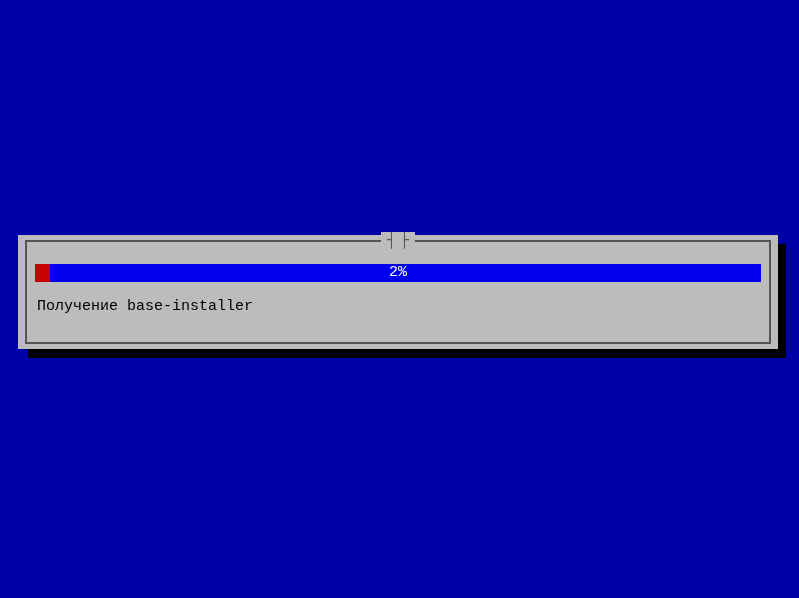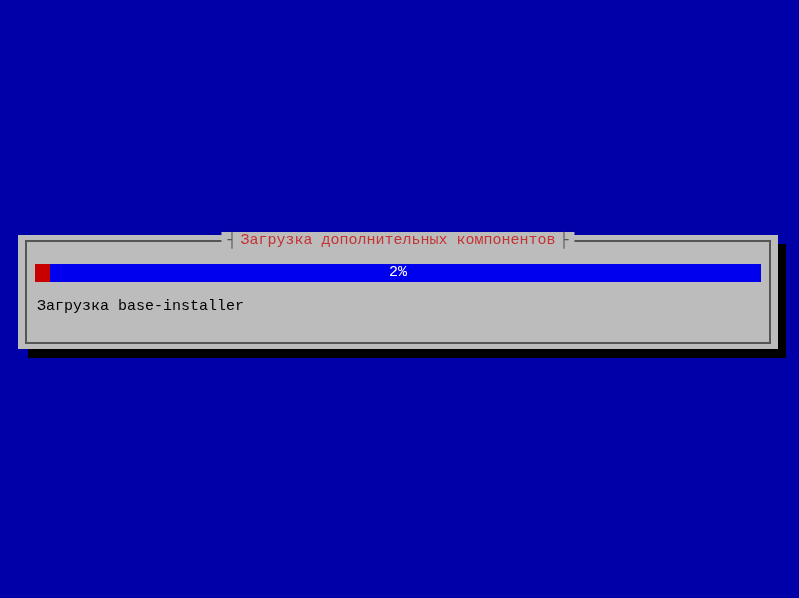--- a/index.html
+++ b/index.html
@@ -92,24 +92,23 @@
   </style>
 </head>
 <body>
 
 <div class="dialog-shadow"></div>
 
 <div class="dialog">
   <div class="dialog-frame">
     <div class="dialog-title">
       <span class="title-bracket">┤</span>
-      <span>Загрузка дополнительных компонентов</span>
       <span class="title-bracket">├</span>
     </div>
     <div class="dialog-content">
       <div class="progress-bar">
         <div class="progress-fill" style="width:2%"></div>
         <div class="progress-label">2%</div>
       </div>
-      <div class="status-line">Загрузка base-installer</div>
+      <div class="status-line">Получение base-installer</div>
     </div>
   </div>
 </div>
 
 </body></html>

